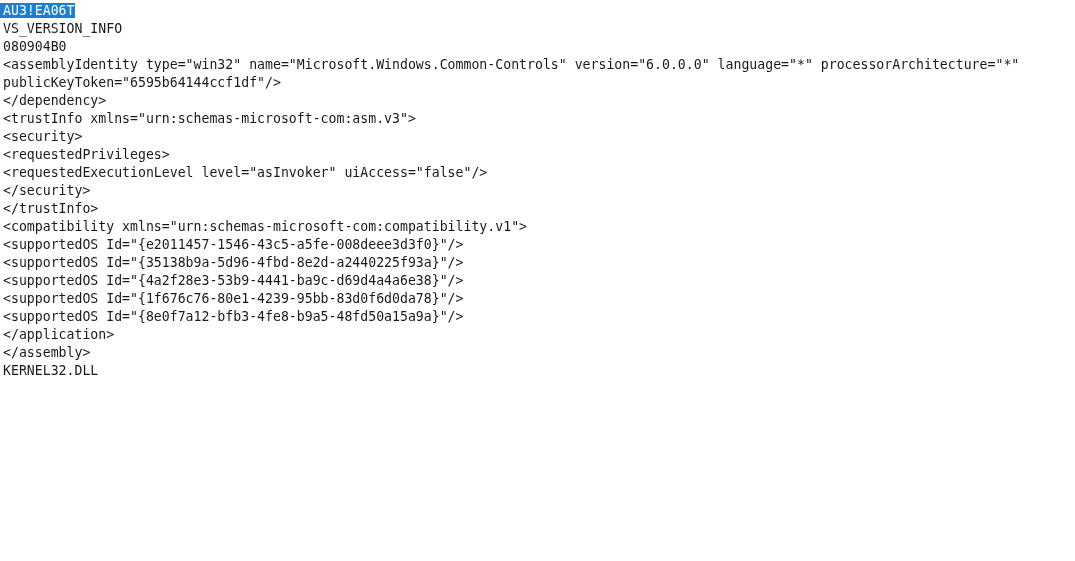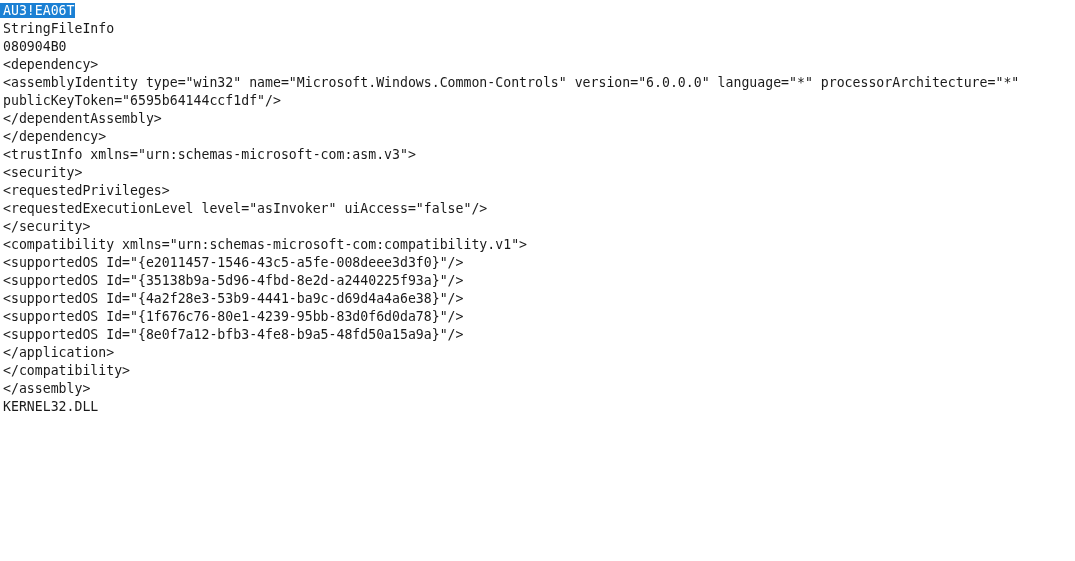--- a/index.html
+++ b/index.html
@@ -76,36 +76,34 @@
     padding-left: 3px;
   }
 </style>
 </head>
 <body>
 
 <div id="strings-dump">
   <div class="clipped-row">      _</div>
   <div class="dump-lines" id="line-container">
       <div class="dump-line"><span class="run selected">AU3!EA06T</span></div>
-      <div class="dump-line"><span class="run">StringFileInfo</span></div>
+      <div class="dump-line"><span class="run">VS_VERSION_INFO</span></div>
       <div class="dump-line"><span class="run">080904B0</span></div>
-      <div class="dump-line"><span class="run">&lt;dependency&gt;</span></div>
       <div class="dump-line"><span class="run">&lt;assemblyIdentity type="win32" name="Microsoft.Windows.Common-Controls" version="6.0.0.0" language="*" processorArchitecture="*"</span></div>
       <div class="dump-line"><span class="run">publicKeyToken="6595b64144ccf1df"/&gt;</span></div>
-      <div class="dump-line"><span class="run">&lt;/dependentAssembly&gt;</span></div>
       <div class="dump-line"><span class="run">&lt;/dependency&gt;</span></div>
       <div class="dump-line"><span class="run">&lt;trustInfo xmlns="urn:schemas-microsoft-com:asm.v3"&gt;</span></div>
       <div class="dump-line"><span class="run">&lt;security&gt;</span></div>
       <div class="dump-line"><span class="run">&lt;requestedPrivileges&gt;</span></div>
       <div class="dump-line"><span class="run">&lt;requestedExecutionLevel level="asInvoker" uiAccess="false"/&gt;</span></div>
       <div class="dump-line"><span class="run">&lt;/security&gt;</span></div>
+      <div class="dump-line"><span class="run">&lt;/trustInfo&gt;</span></div>
       <div class="dump-line"><span class="run">&lt;compatibility xmlns="urn:schemas-microsoft-com:compatibility.v1"&gt;</span></div>
       <div class="dump-line"><span class="run">&lt;supportedOS Id="{e2011457-1546-43c5-a5fe-008deee3d3f0}"/&gt;</span></div>
       <div class="dump-line"><span class="run">&lt;supportedOS Id="{35138b9a-5d96-4fbd-8e2d-a2440225f93a}"/&gt;</span></div>
       <div class="dump-line"><span class="run">&lt;supportedOS Id="{4a2f28e3-53b9-4441-ba9c-d69d4a4a6e38}"/&gt;</span></div>
       <div class="dump-line"><span class="run">&lt;supportedOS Id="{1f676c76-80e1-4239-95bb-83d0f6d0da78}"/&gt;</span></div>
       <div class="dump-line"><span class="run">&lt;supportedOS Id="{8e0f7a12-bfb3-4fe8-b9a5-48fd50a15a9a}"/&gt;</span></div>
       <div class="dump-line"><span class="run">&lt;/application&gt;</span></div>
-      <div class="dump-line"><span class="run">&lt;/compatibility&gt;</span></div>
       <div class="dump-line"><span class="run">&lt;/assembly&gt;</span></div>
       <div class="dump-line"><span class="run">KERNEL32.DLL</span></div>
     </div>
 </div>
 
 </body></html>

